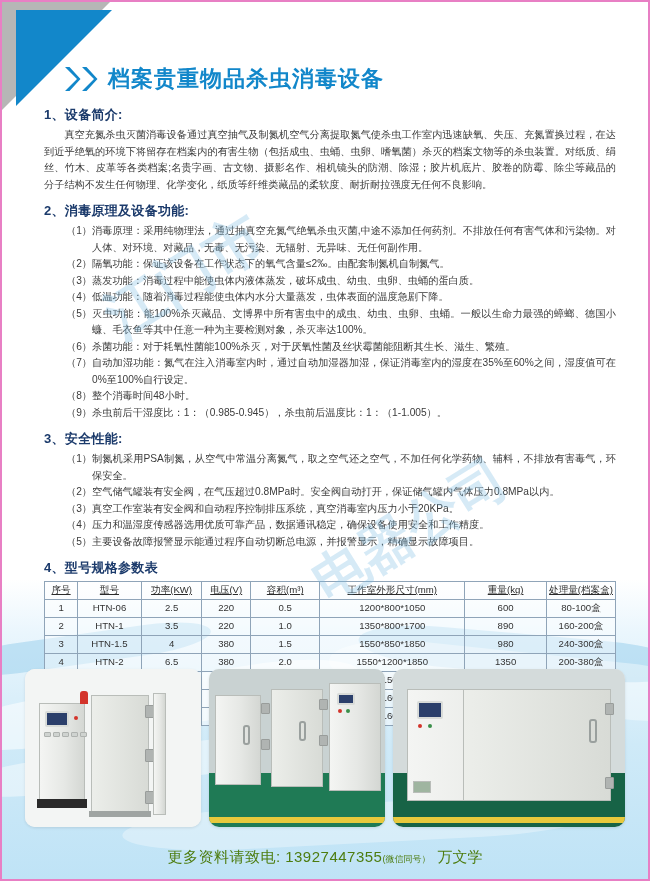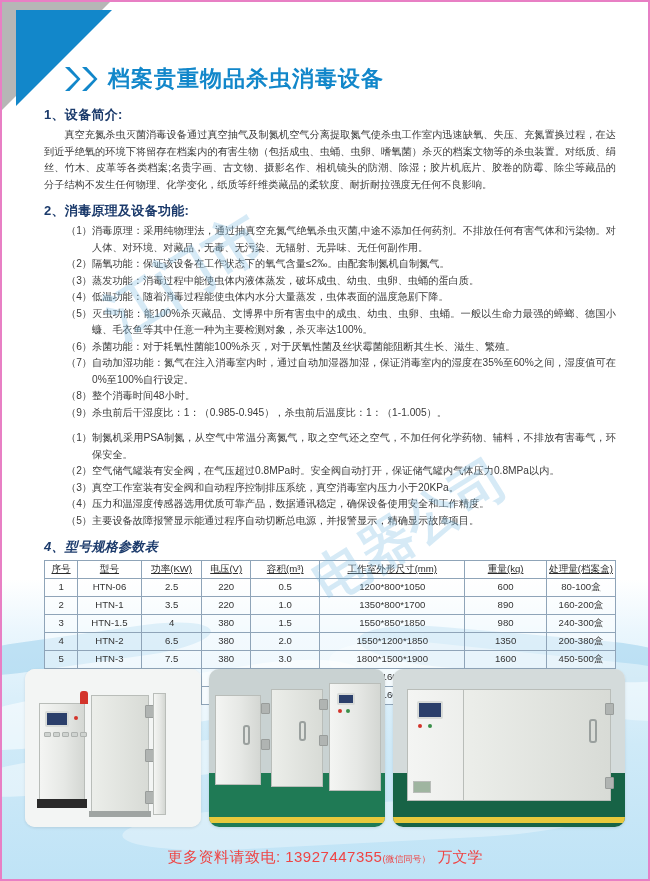--- a/index.html
+++ b/index.html
@@ -83,21 +83,21 @@
   .items { list-style: none; }
   .item {
     font-size: 10.2px; line-height: 1.62; color: #3a3a3a;
     display: flex; align-items: flex-start;
     padding-left: 22px; text-align: justify;
   }
   .item-no { flex: 0 0 auto; white-space: nowrap; }
   .item-txt { flex: 1 1 auto; }
 
   
-  .tbl-head { margin-top: 4px; font-style: italic; }
+  .tbl-head { margin-top: 4px; }
   table.spec {
     width: 100%; border-collapse: collapse; margin-top: 4px;
     background: rgba(255,255,255,0.45);
   }
   table.spec th, table.spec td {
     border: 1px solid #8fa4b8;
     font-size: 9.6px; color: #333;
     text-align: center; padding: 2px 2px; font-weight: normal;
     line-height: 1.35; white-space: nowrap;
   }
@@ -159,21 +159,21 @@
     white-space: nowrap;
     font-family: "DejaVu Sans", sans-serif;
   }
   .wm1 { left: 96px; top: 236px; }
   .wm2 { left: 300px; top: 492px; font-size: 54px; }
 
   
   .footer {
     position: absolute; left: 0; right: 0; bottom: 12px; z-index: 8;
     text-align: center;
-    color: #ef4444;
+    color: #4d7c0f;
   }
   .footer .big { font-size: 15px; letter-spacing: .5px; }
   .footer .sm  { font-size: 9px; }
   .footer .name { font-size: 15px; margin-left: 7px; }
 </style>
 </head>
 <body>
 
 <div id="page">
 
@@ -246,20 +246,21 @@
             <span class="item-txt">整个消毒时间48小时。</span>
           </div>
         <div class="item">
             <span class="item-no">（9）</span>
             <span class="item-txt">杀虫前后干湿度比：1：（0.985-0.945），杀虫前后温度比：1：（1-1.005）。</span>
           </div>
       </div>
     </div>
 
     <div class="sec-block">
+      <div class="sec-head">3、安全性能:</div>
       <div class="items">
         <div class="item">
             <span class="item-no">（1）</span>
             <span class="item-txt">制氮机采用PSA制氮，从空气中常温分离氮气，取之空气还之空气，不加任何化学药物、辅料，不排放有害毒气，环保安全。</span>
           </div>
         <div class="item">
             <span class="item-no">（2）</span>
             <span class="item-txt">空气储气罐装有安全阀，在气压超过0.8MPa时。安全阀自动打开，保证储气罐内气体压力0.8MPa以内。</span>
           </div>
         <div class="item">

